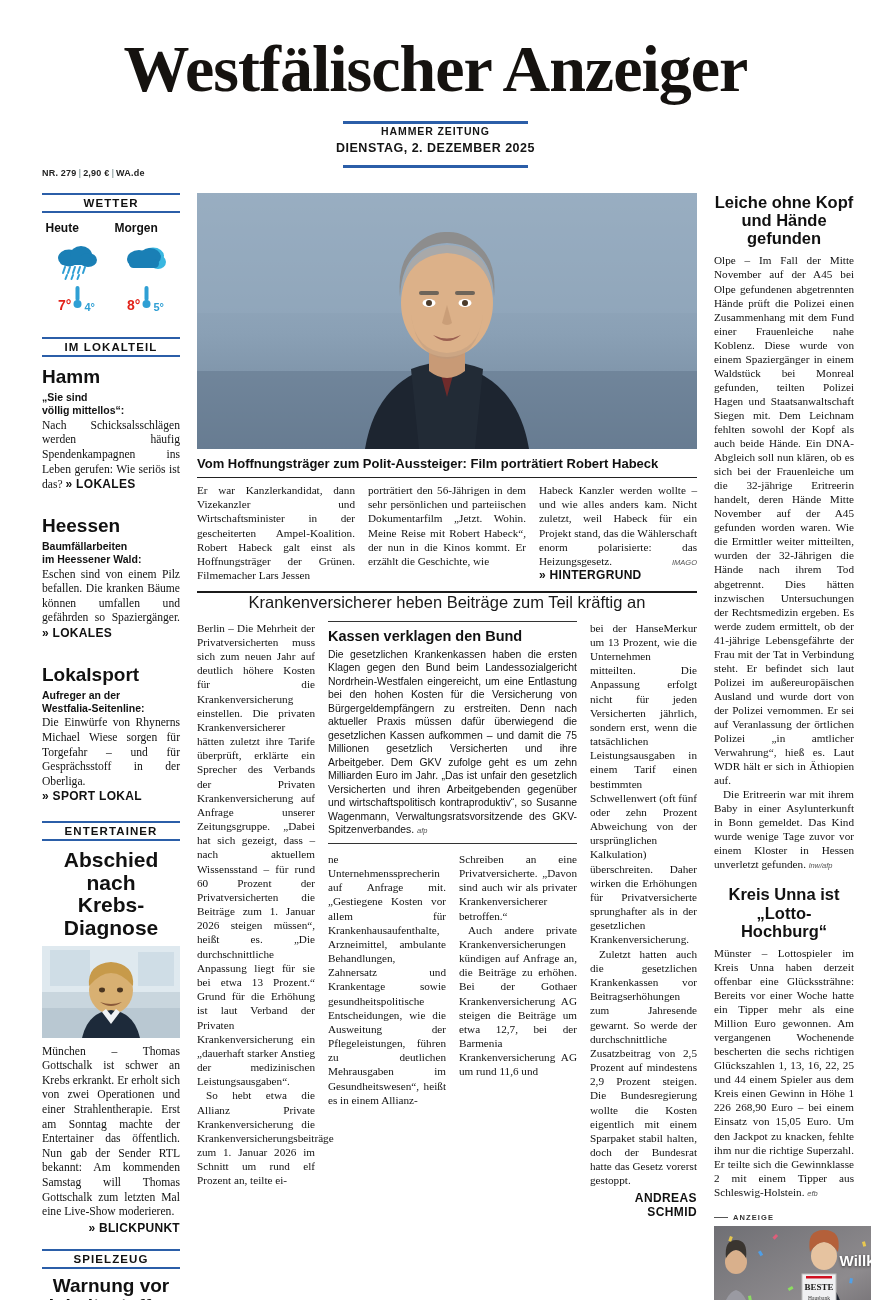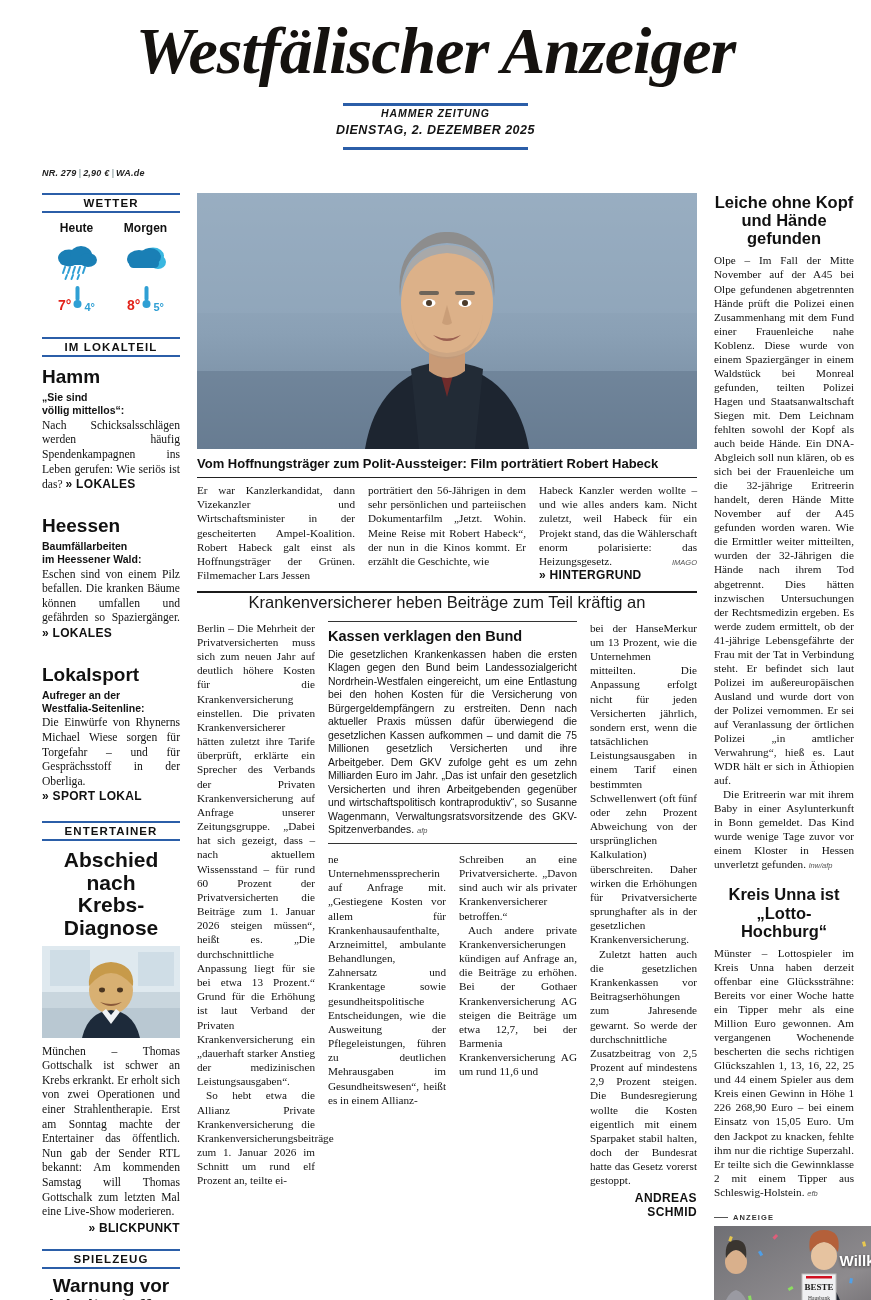--- a/index.html
+++ b/index.html
@@ -6,21 +6,21 @@
   body{
     width:871px;height:1300px;
     background:#ffffff;
     font-family:"Liberation Serif", serif;
     color:#111;
     overflow:hidden;
   }
   .page{position:relative;width:871px;height:1300px;background:#fff;}
 
   
-  .masthead{padding:20px 0 0 0;text-align:center;font-style:italic;}
+  .masthead{padding:38px 0 0 0;text-align:center;}
   .masthead h1{
     font-family:"Liberation Serif", serif;
     font-weight:700;
     font-size:66px;
     line-height:0.95;
     letter-spacing:-1px;
     margin:0;
     color:#15120f;
   }
   .mast-rule{
@@ -58,21 +58,21 @@
   .sec-head{
     font-family:"Liberation Sans", sans-serif;
     font-weight:700;font-size:11.5px;letter-spacing:1.1px;
     text-align:center;color:#111;
     border-top:2.5px solid #2b5ea8;border-bottom:2.5px solid #2b5ea8;
     padding:2px 0 2px 0;margin-bottom:7px;
   }
 
   
   .weather{display:flex;justify-content:space-around;margin:8px 0 2px 0;}
-  .wx{width:62px;text-align:center;}
+  .wx{width:62px;}
   .wx .day{font-family:"Liberation Sans",sans-serif;font-weight:700;font-size:12px;margin-bottom:6px;}
   .wx .ico{height:42px;display:flex;align-items:center;justify-content:center;}
   .wx .temps{
     font-family:"Liberation Sans",sans-serif;font-weight:700;
     display:flex;align-items:flex-end;justify-content:center;gap:2px;margin-top:2px;
   }
   .t-hi{color:#e2231a;font-size:14px;}
   .t-lo{color:#2f9fd4;font-size:11px;}
 
   

